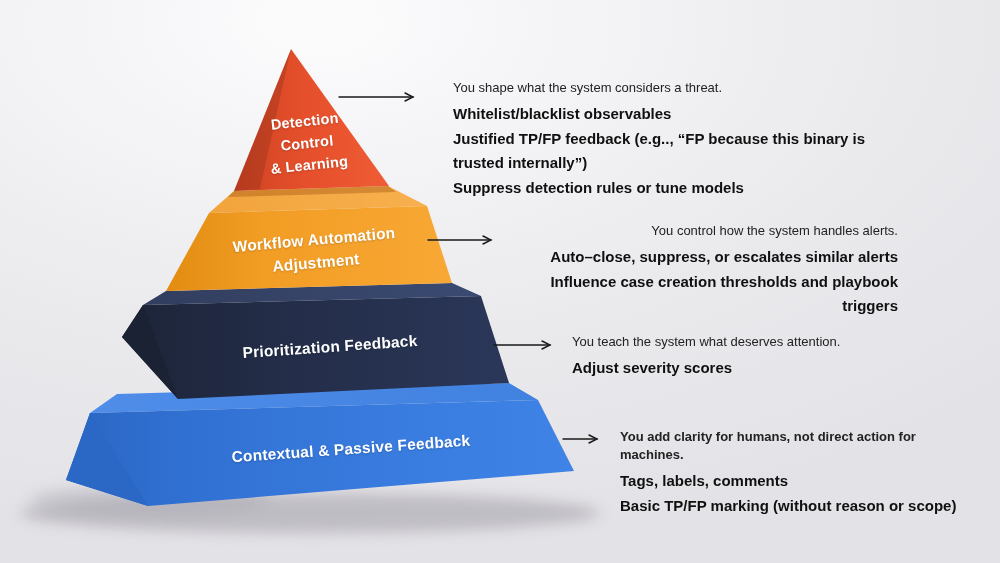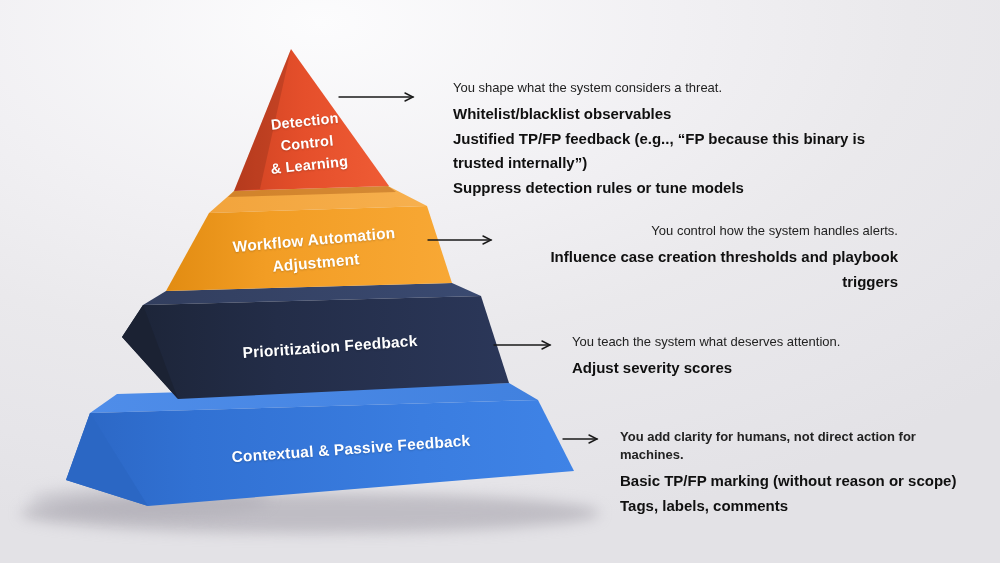--- a/index.html
+++ b/index.html
@@ -143,27 +143,28 @@
 
   <div class="ann ann-1">
     <div class="intro">You shape what the system considers a threat.</div>
     <div class="pt">Whitelist/blacklist observables</div>
     <div class="pt">Justified TP/FP feedback (e.g.., “FP because this binary is trusted internally”)</div>
     <div class="pt">Suppress detection rules or tune models</div>
   </div>
 
   <div class="ann ann-2">
     <div class="intro">You control how the system handles alerts.</div>
+    <div class="pt">Auto–close, suppress, or escalates similar alerts</div>
     <div class="pt">Influence case creation thresholds and playbook triggers</div>
   </div>
 
   <div class="ann ann-3">
     <div class="intro">You teach the system what deserves attention.</div>
     <div class="pt">Adjust severity scores</div>
   </div>
 
   <div class="ann ann-4">
     <div class="intro">You add clarity for humans, not direct action for machines.</div>
+    <div class="pt">Tags, labels, comments</div>
     <div class="pt">Basic TP/FP marking (without reason or scope)</div>
-    <div class="pt">Tags, labels, comments</div>
   </div>
 
 </div>
 
 </body></html>

